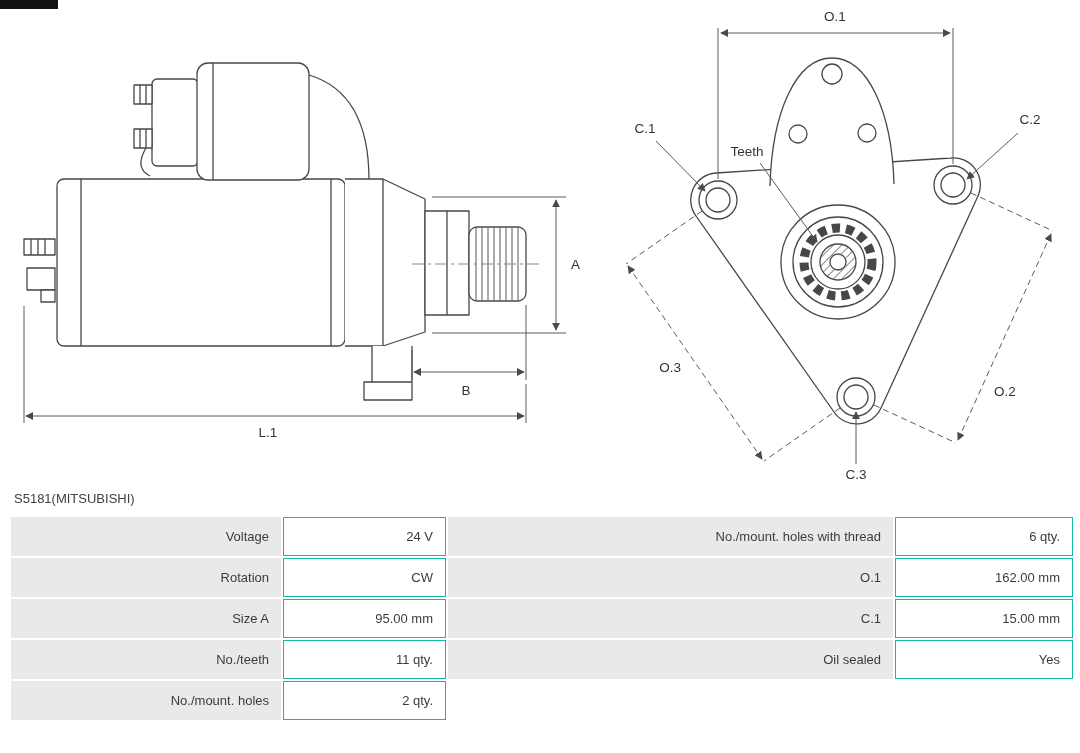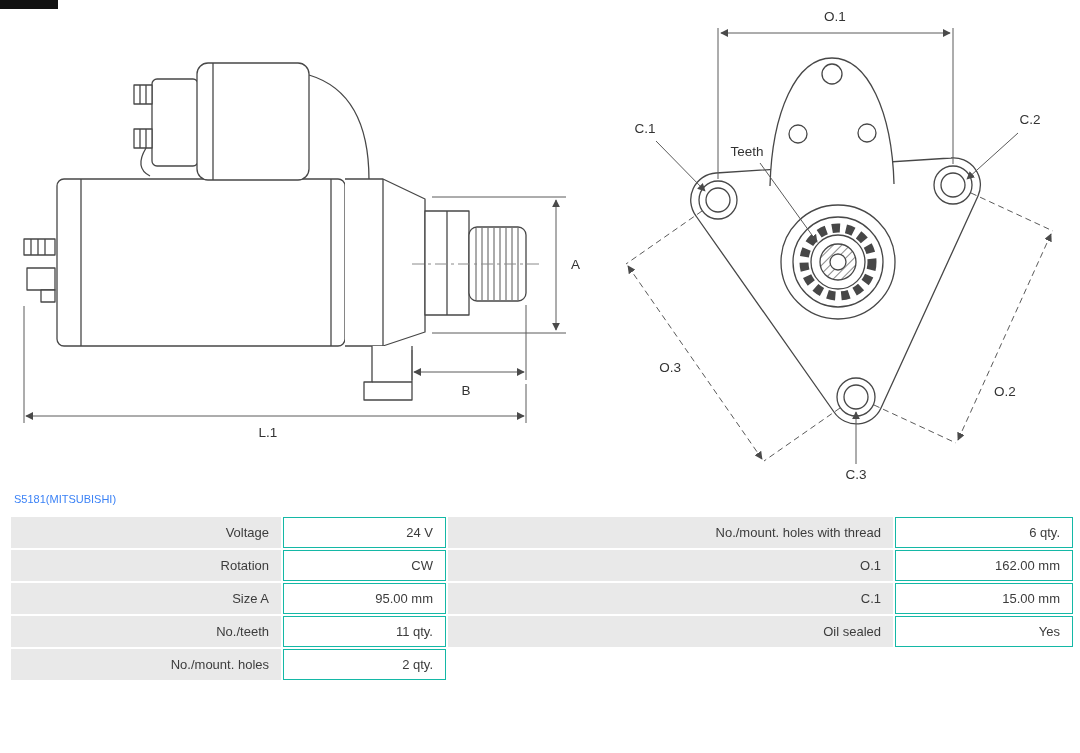--- a/index.html
+++ b/index.html
@@ -11,28 +11,28 @@
   svg.diagram{display:block;width:1080px;height:487px;}
   svg text{font-family:"Liberation Sans",sans-serif;font-size:13.5px;}
   .draw{fill:none;stroke:#474747;stroke-width:1.3;stroke-linejoin:round;}
   .dims{fill:none;stroke:#5a5a5a;stroke-width:1;}
   .dims text{fill:#333;stroke:none;}
   .dash{stroke-dasharray:6 4;}
   .cl{stroke:#8a8a8a;stroke-width:1;stroke-dasharray:12 4 3 4;}
   .teethring{stroke-width:9;stroke-dasharray:8 6;}
   .hatchline{stroke:#565656;stroke-width:1;}
   .part-number{
-    margin:2px 0 6px 14px;font-size:11px;line-height:20px;color:#3b82f6;
+    margin:2px 0 6px 14px;font-size:13px;line-height:20px;color:#404040;
   }
   table.specs{
     border-collapse:separate;border-spacing:2px;table-layout:fixed;
     margin-left:9px;width:1062px;font-size:13px;color:#3c3c3c;
   }
   table.specs td{
-    box-sizing:border-box;height:31px;padding:0 12px;text-align:right;
+    box-sizing:border-box;height:39px;padding:0 12px;text-align:right;
     vertical-align:middle;white-space:nowrap;overflow:hidden;
   }
   td.lab{background:#e9e9e9;}
   td.val{background:#fff;border:1px solid #14b8a6;}
   td.blank{background:#fff;border:none;}
 </style>
 </head>
 <body>
 
 <div class="brand-mark"></div>

